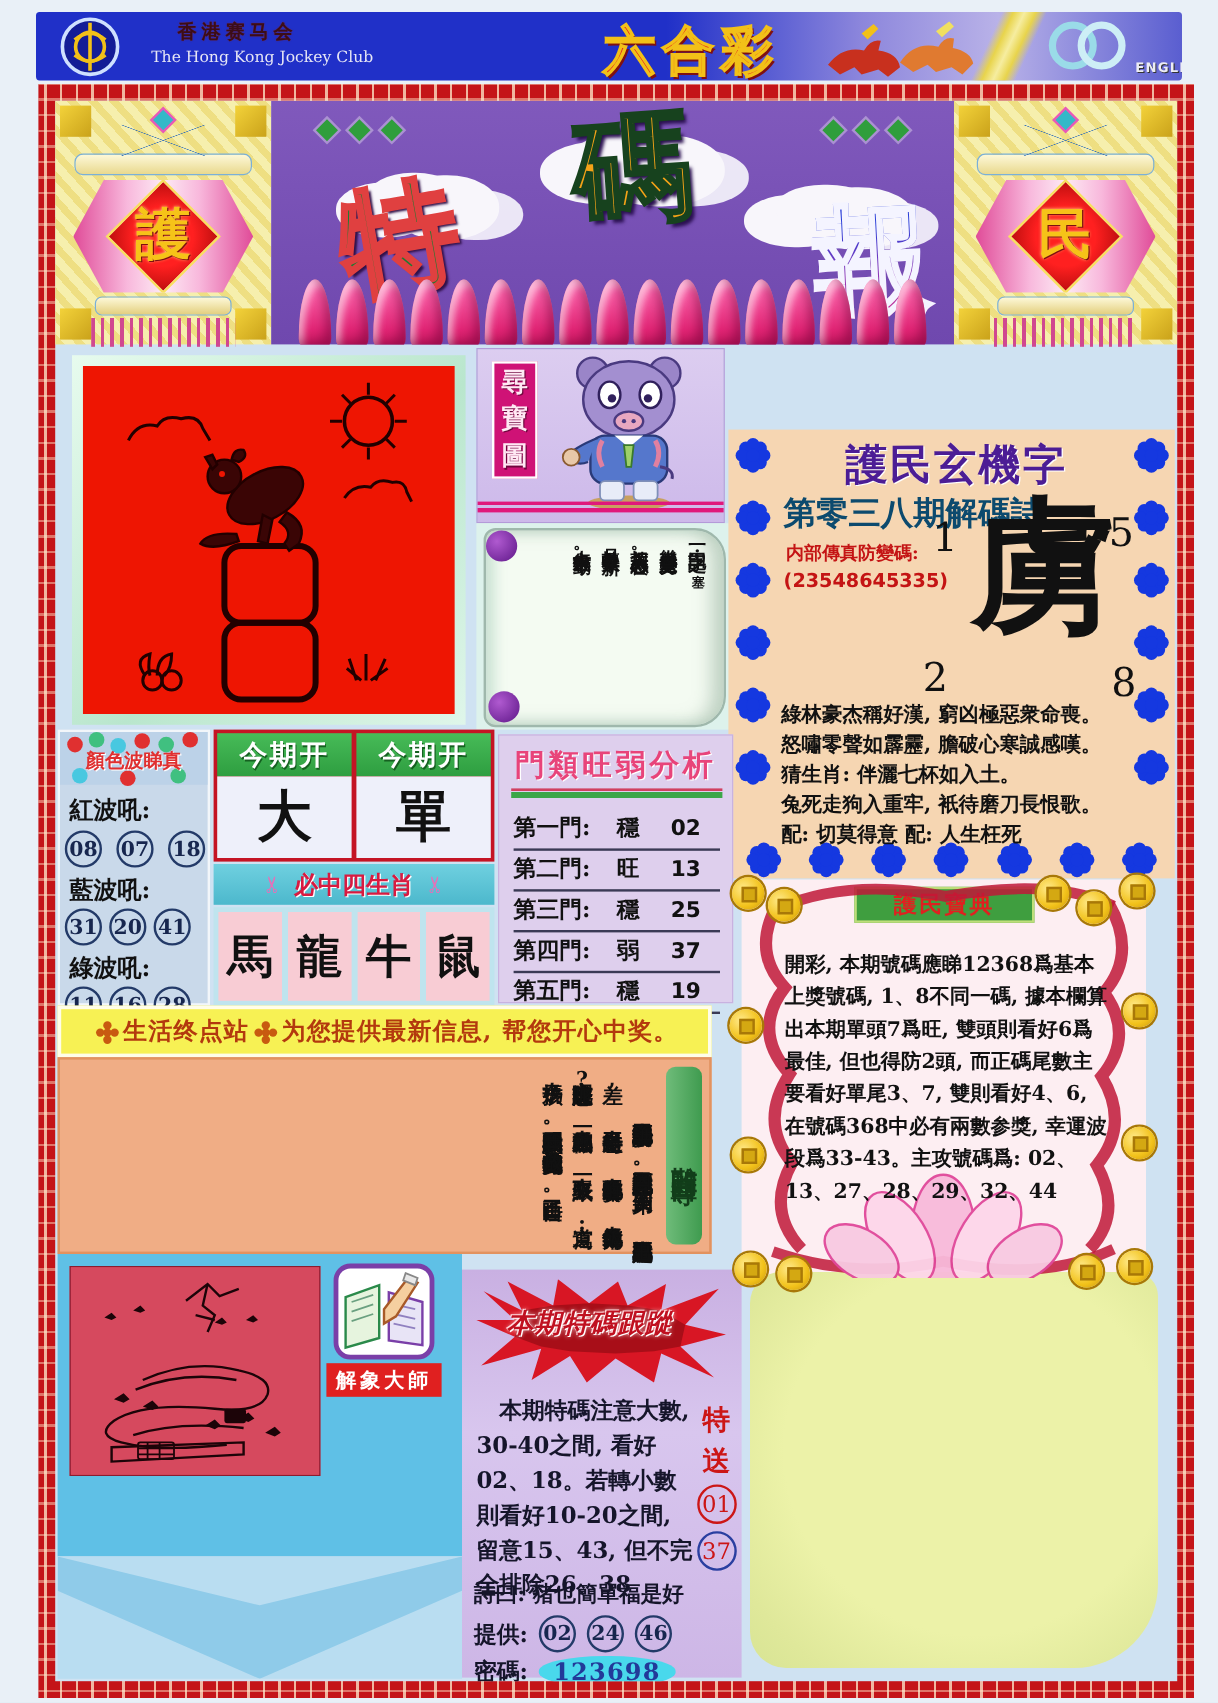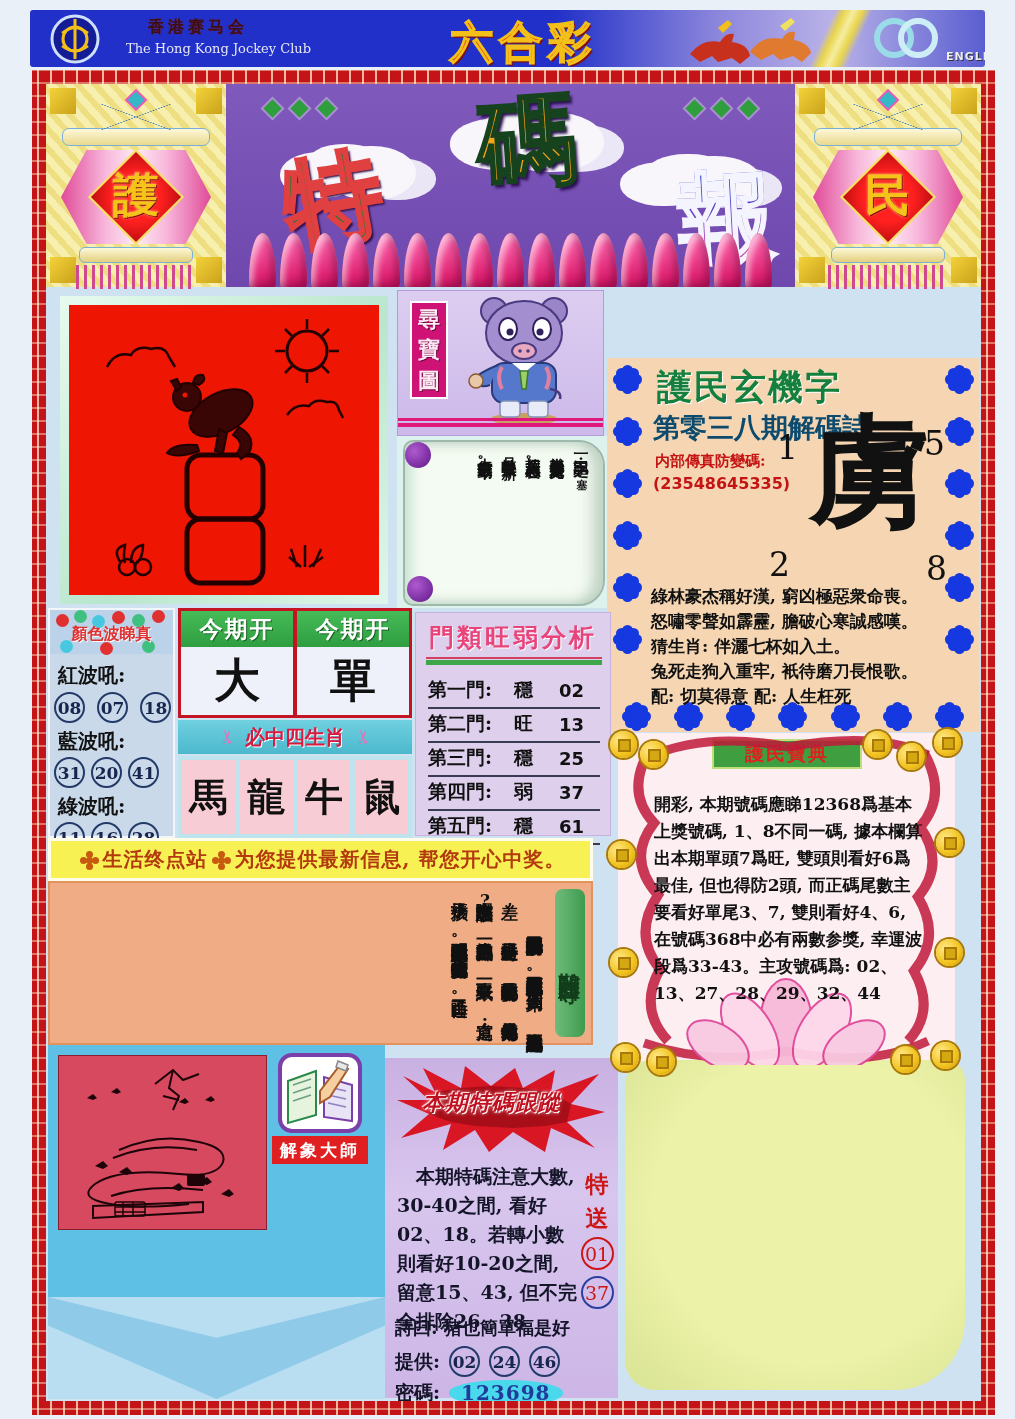--- a/index.html
+++ b/index.html
@@ -6,21 +6,21 @@
   body{width:1015px;height:1419px;background:#e9f0f7;font-family:"DejaVu Sans",sans-serif;position:relative;overflow:hidden;}
   .abs{position:absolute;}
   .p{position:absolute;left:0;top:0;width:1015px;height:1419px;}
 
   
   .tophdr{left:30px;top:10px;width:955px;height:57px;background:linear-gradient(90deg,#2030c8 0%,#2030c8 55%,#8c86dc 72%,#b9b2e8 84%,#5a5ed0 100%);border-radius:3px;overflow:hidden;}
   .streak{left:600px;top:-20px;width:420px;height:100px;background:linear-gradient(115deg,transparent 46%,#e8d44c 48%,#f6eda0 50%,#e8d44c 52%,transparent 54%);}
   .hkjc-logo{left:18px;top:3px;}
   .club-cn{left:118px;top:7px;font-size:16px;font-weight:bold;color:#3b0d18;letter-spacing:4px;text-shadow:0 0 1px #7a2030;}
   .club-en{left:96px;top:31px;font-size:13px;color:#e6e6f5;font-family:"DejaVu Serif",serif;}
-  .lottery{left:420px;top:4px;width:200px;text-align:left;font-size:43px;font-weight:bold;color:#e32020;letter-spacing:6px;-webkit-text-stroke:1.5px #f2c018;text-shadow:2px 2px 0 #801010;font-family:"DejaVu Serif",serif;}
+  .lottery{left:420px;top:4px;width:200px;text-align:right;font-size:43px;font-weight:bold;color:#e32020;letter-spacing:6px;-webkit-text-stroke:1.5px #f2c018;text-shadow:2px 2px 0 #801010;font-family:"DejaVu Serif",serif;}
   .rings{left:838px;top:6px;}
   .eng{left:916px;top:40px;font-size:11px;font-weight:bold;color:#ececf4;letter-spacing:1px;text-shadow:1px 1px 0 #333;}
 
   
   .frame{left:32px;top:70px;width:963px;height:1345px;background:#c41418;background-image:repeating-linear-gradient(90deg,transparent 0 5px,rgba(255,236,205,.75) 5px 7px,transparent 7px 13px),repeating-linear-gradient(0deg,transparent 0 5px,rgba(255,236,205,.45) 5px 7px,transparent 7px 13px);}
   .inner{position:absolute;left:14px;top:14px;width:935px;height:1317px;background:#cfe2f2;overflow:hidden;}
 
   
   .mast-left,.mast-right{top:0;height:203px;background:#f6efad;background-image:repeating-linear-gradient(48deg,rgba(226,196,60,.38) 0 6px,transparent 6px 13px);}
   .mast-left{left:0;width:180px;}
@@ -61,21 +61,21 @@
   .scrollpaper{position:absolute;left:6px;top:4px;width:198px;height:162px;background:#f4fbf2;border:2px solid #9fb8ac;border-radius:10px 26px 26px 10px;box-shadow:inset -10px 0 14px rgba(140,170,150,.5),inset 8px 0 10px rgba(200,225,210,.8);}
   .curl{position:absolute;width:26px;height:26px;background:radial-gradient(circle at 35% 35%,#b05ad0,#5e1788);border-radius:50%;}
   .scrolltext{position:absolute;right:16px;top:10px;height:146px;writing-mode:vertical-rl;text-orientation:upright;font-family:"DejaVu Serif",serif;font-weight:bold;color:#111;font-size:15px;line-height:24px;letter-spacing:1px;}
   .scrolltext .sml{font-size:11px;}
 
   
   .mystic{left:561px;top:274px;width:372px;height:374px;background:#f6d6b2;}
   .bfcol{position:absolute;top:8px;width:36px;display:flex;flex-direction:column;align-items:center;gap:25px;}
   .bfrow{position:absolute;left:16px;bottom:2px;width:340px;display:flex;justify-content:space-between;}
   .bflower{width:11px;height:11px;background:#1538e0;border-radius:50%;box-shadow:9px 0 0 #1538e0,-9px 0 0 #1538e0,0 9px 0 #1538e0,0 -9px 0 #1538e0,6px 6px 0 #1538e0,-6px -6px 0 #1538e0,6px -6px 0 #1538e0,-6px 6px 0 #1538e0;margin:8px;}
-  .mys-title{position:absolute;left:50px;top:6px;width:280px;font-size:35px;font-weight:bold;color:#15803d;font-family:Liberation Sans, sans-serif;letter-spacing:2px;text-shadow:1px 1px 0 #fff;}
+  .mys-title{position:absolute;left:50px;top:6px;width:280px;text-align:center;font-size:35px;font-weight:bold;color:#4c1d95;font-family:Liberation Sans, sans-serif;letter-spacing:2px;text-shadow:1px 1px 0 #fff;}
   .mys-issue{position:absolute;left:46px;top:52px;font-size:27px;font-weight:bold;color:#0c4a6e;font-family:"DejaVu Serif",serif;}
   .mys-fax{position:absolute;left:48px;top:94px;font-size:15px;font-weight:bold;color:#c41414;font-family:"DejaVu Serif",serif;}
   .mys-code{position:absolute;left:46px;top:116px;font-size:16px;font-weight:bold;color:#c41414;}
   .bigchar{position:absolute;left:152px;top:66px;width:186px;height:156px;font-family:"DejaVu Serif",serif;color:#111;}
   .bigchar .bc{position:absolute;left:50px;top:-14px;font-size:122px;font-weight:bold;line-height:1;}
   .bigchar .n{position:absolute;font-size:33px;}
   .mys-poem{position:absolute;left:44px;top:226px;width:300px;font-size:17px;line-height:25px;font-weight:bold;color:#111;font-family:"DejaVu Serif",serif;}
   .mys-poem div{white-space:nowrap;}
 
   
@@ -466,21 +466,21 @@
           <span class="nm">25</span>
         </div>
         <div class="gate-row" style="top:162px;">
           <span>第四門:</span>
           <span class="st">弱</span>
           <span class="nm">37</span>
         </div>
         <div class="gate-row" style="top:196px;">
           <span>第五門:</span>
           <span class="st">穩</span>
-          <span class="nm">61</span>
+          <span class="nm">19</span>
         </div>
       </div>
 
       <div class="abs lifeban">
         <span><i class="clover"></i><span>生活终点站</span><i class="clover"></i><span>为您提供最新信息, 帮您开心中奖。</span></span>
       </div>
 
       <div class="abs story">
         <div class="story-title">難開尊口</div>
         <div class="story-body">　　姚錦和妻子因争吵已經三天互不講話了, 彼此誰也不願意先開尊口。到了第四天, 姚錦要在次晨五點趕車出差, 平時提早出差, 都是妻子將他唤醒, 并爲他準備早飯, 這次該怎麽辦呢? 姚錦靈機一動, 取來一張紙, 寫道: 孩子媽, 明晨四點半唤醒我。寫完把條子往妻子的床頭一放, 自己睡了。</div>

